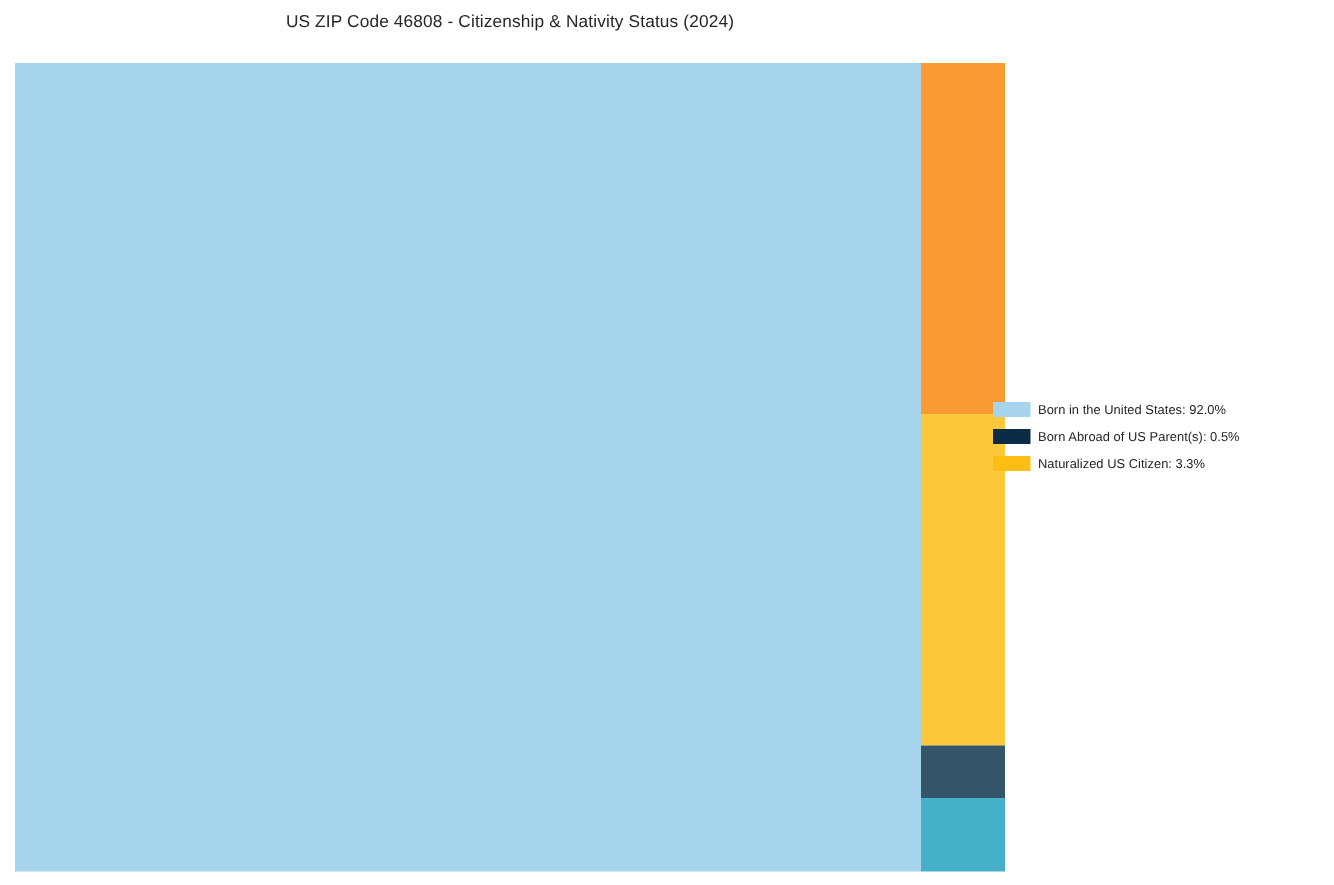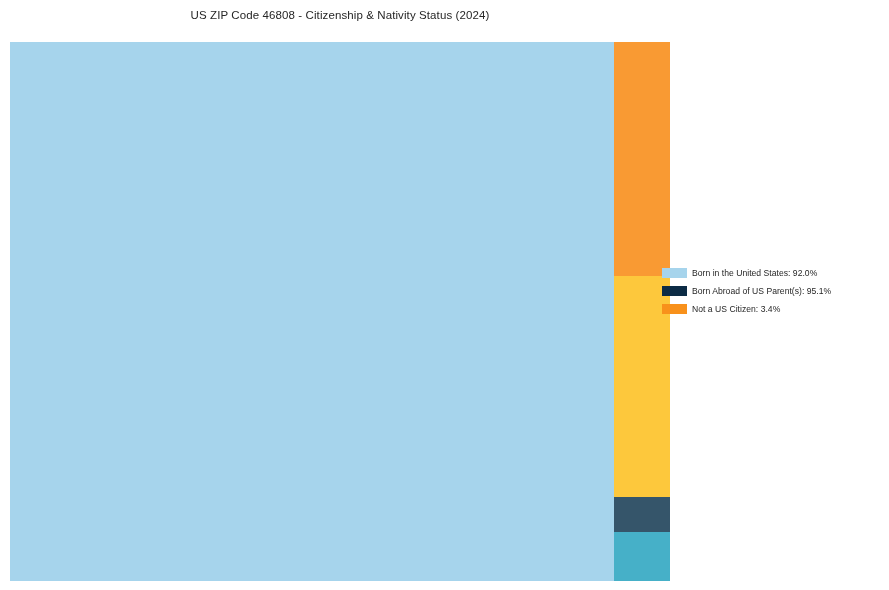--- a/index.html
+++ b/index.html
@@ -134,24 +134,24 @@
   <div id="legend">
 
     <div class="legend-row">
       <span class="legend-swatch" style="background: rgb(166, 212, 236);"></span>
       <span class="legend-label">Born in the United States: 92.0%</span>
     </div>
 
 
     <div class="legend-row">
       <span class="legend-swatch" style="background: rgb(12, 43, 69);"></span>
-      <span class="legend-label">Born Abroad of US Parent(s): 95.1%</span>
+      <span class="legend-label">Born Abroad of US Parent(s): 0.5%</span>
     </div>
 
+    <div class="legend-row">
+      <span class="legend-swatch" style="background: rgb(253, 190, 20);"></span>
+      <span class="legend-label">Naturalized US Citizen: 3.3%</span>
+    </div>
 
-    <div class="legend-row">
-      <span class="legend-swatch" style="background: rgb(248, 145, 27);"></span>
-      <span class="legend-label">Not a US Citizen: 3.4%</span>
-    </div>
 
   </div>
 
 </div>
 
 </body></html>

